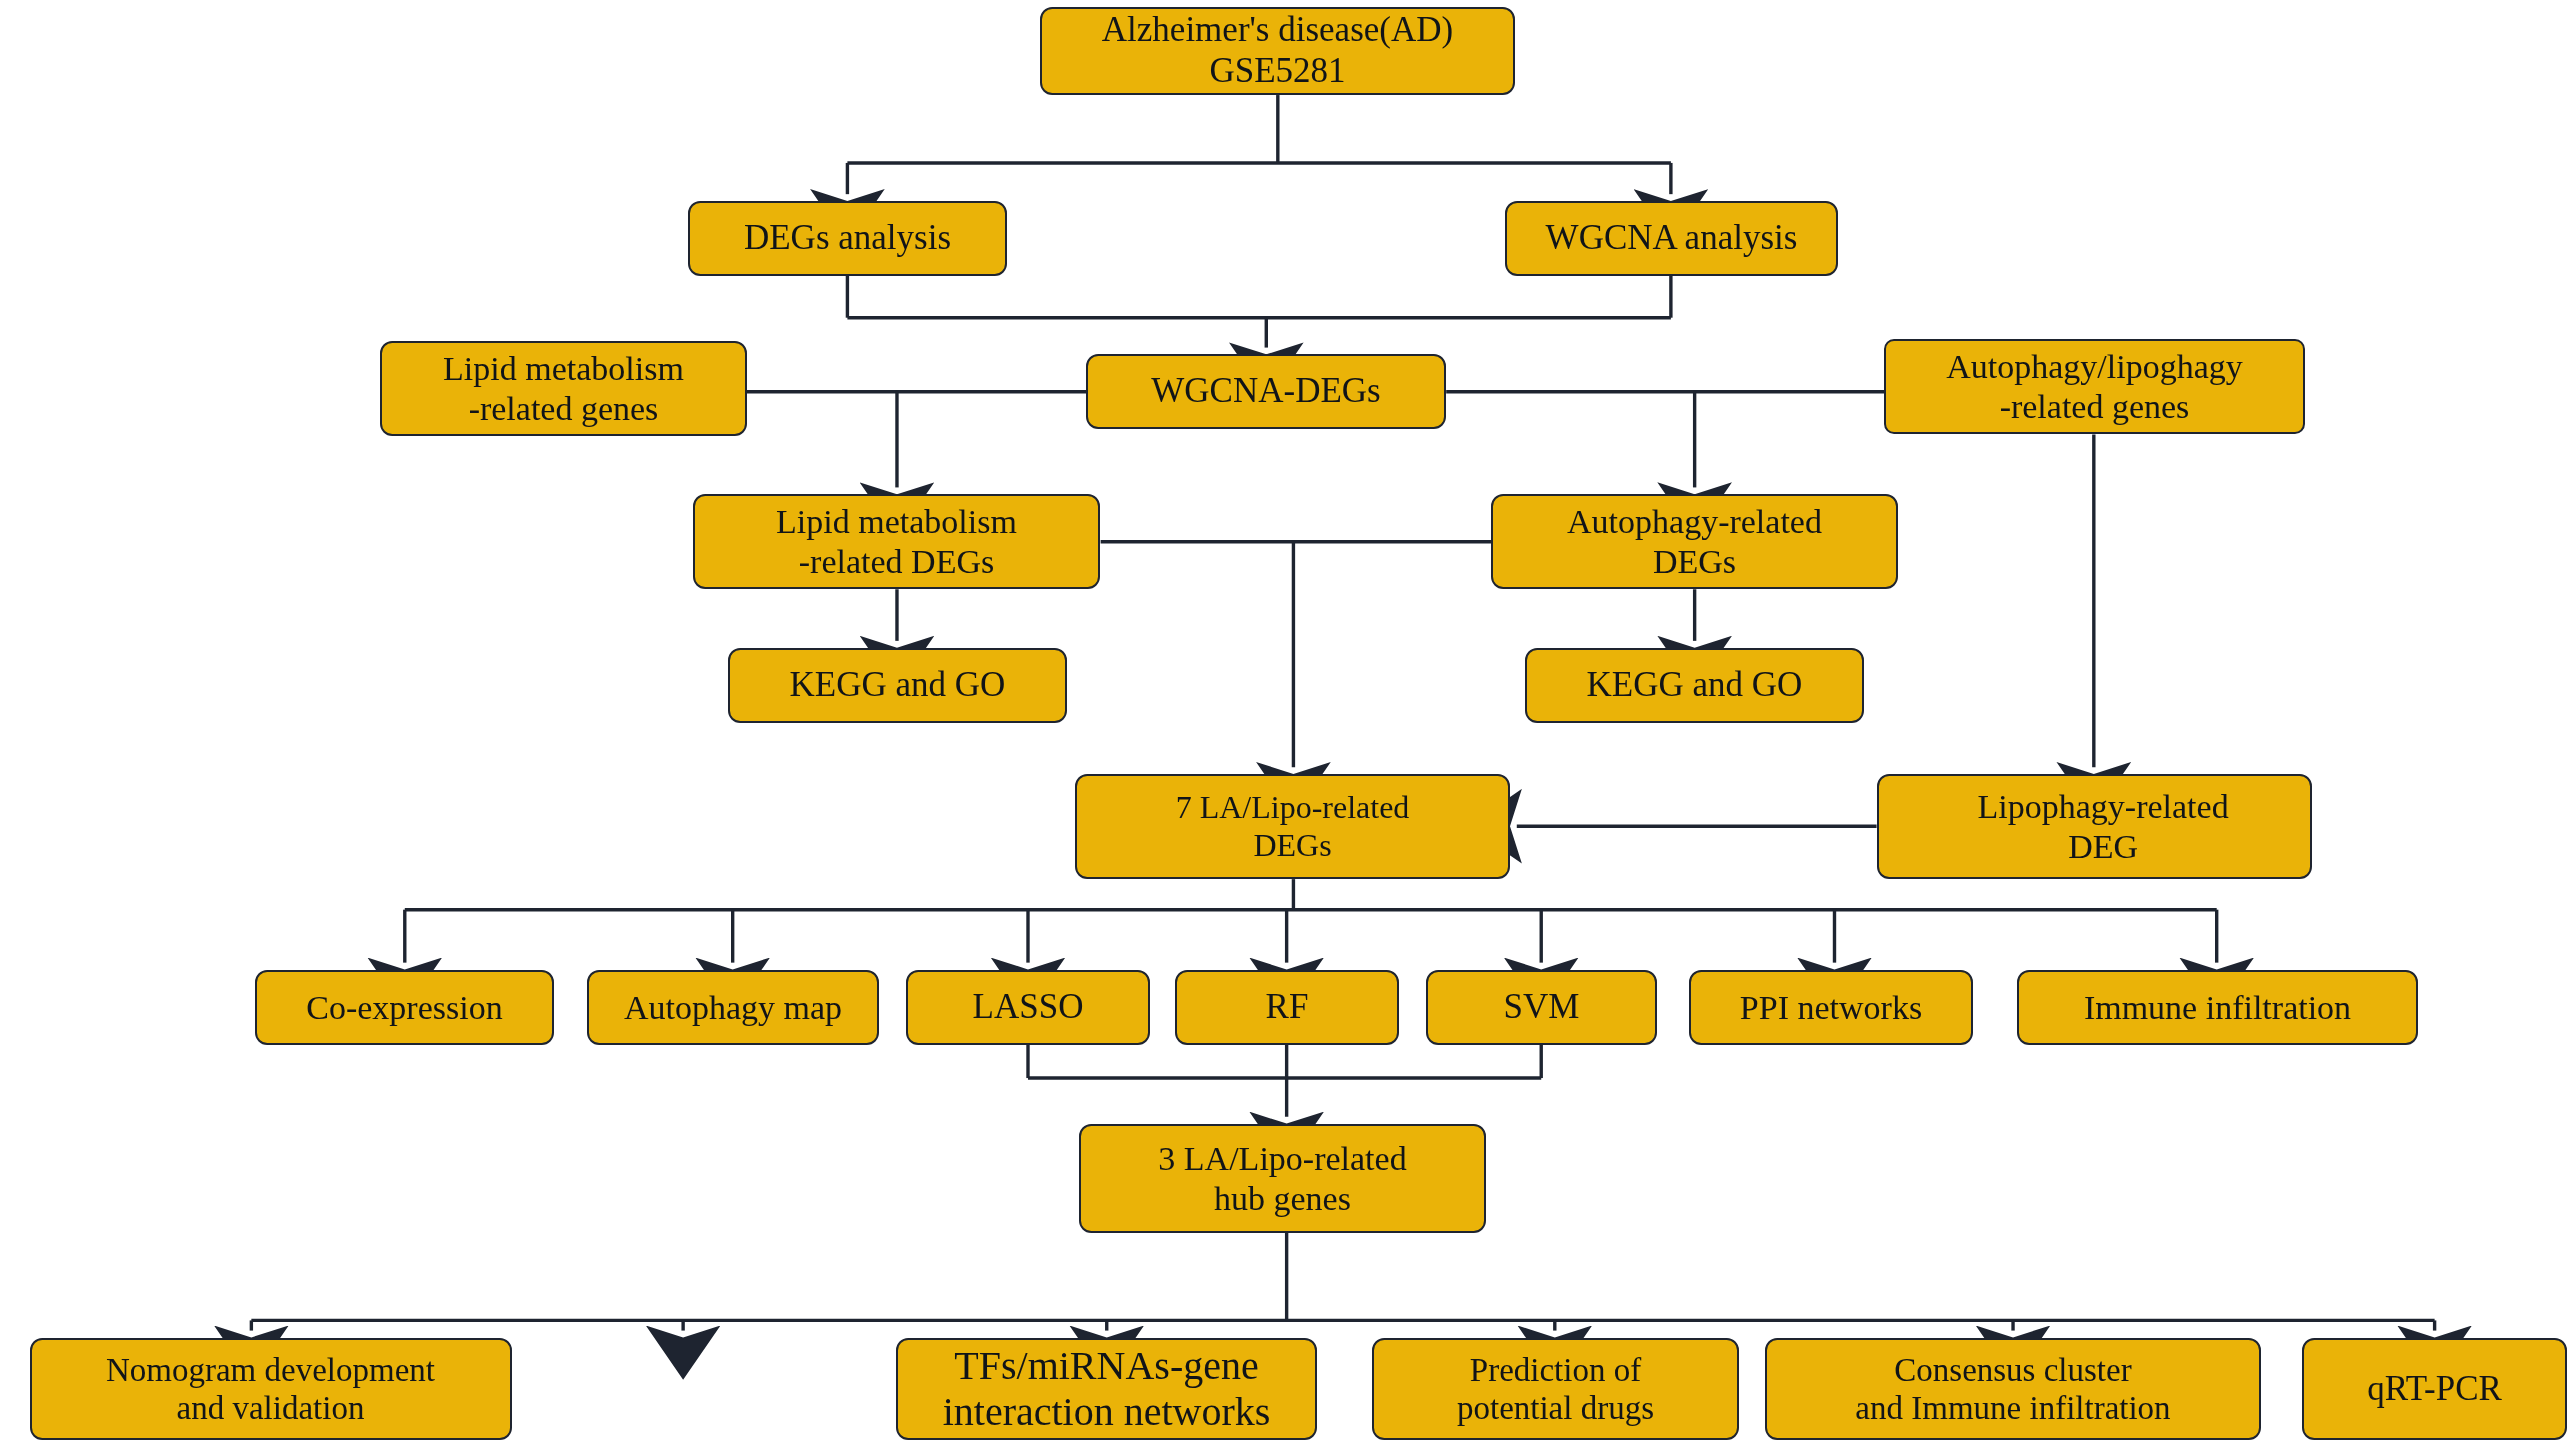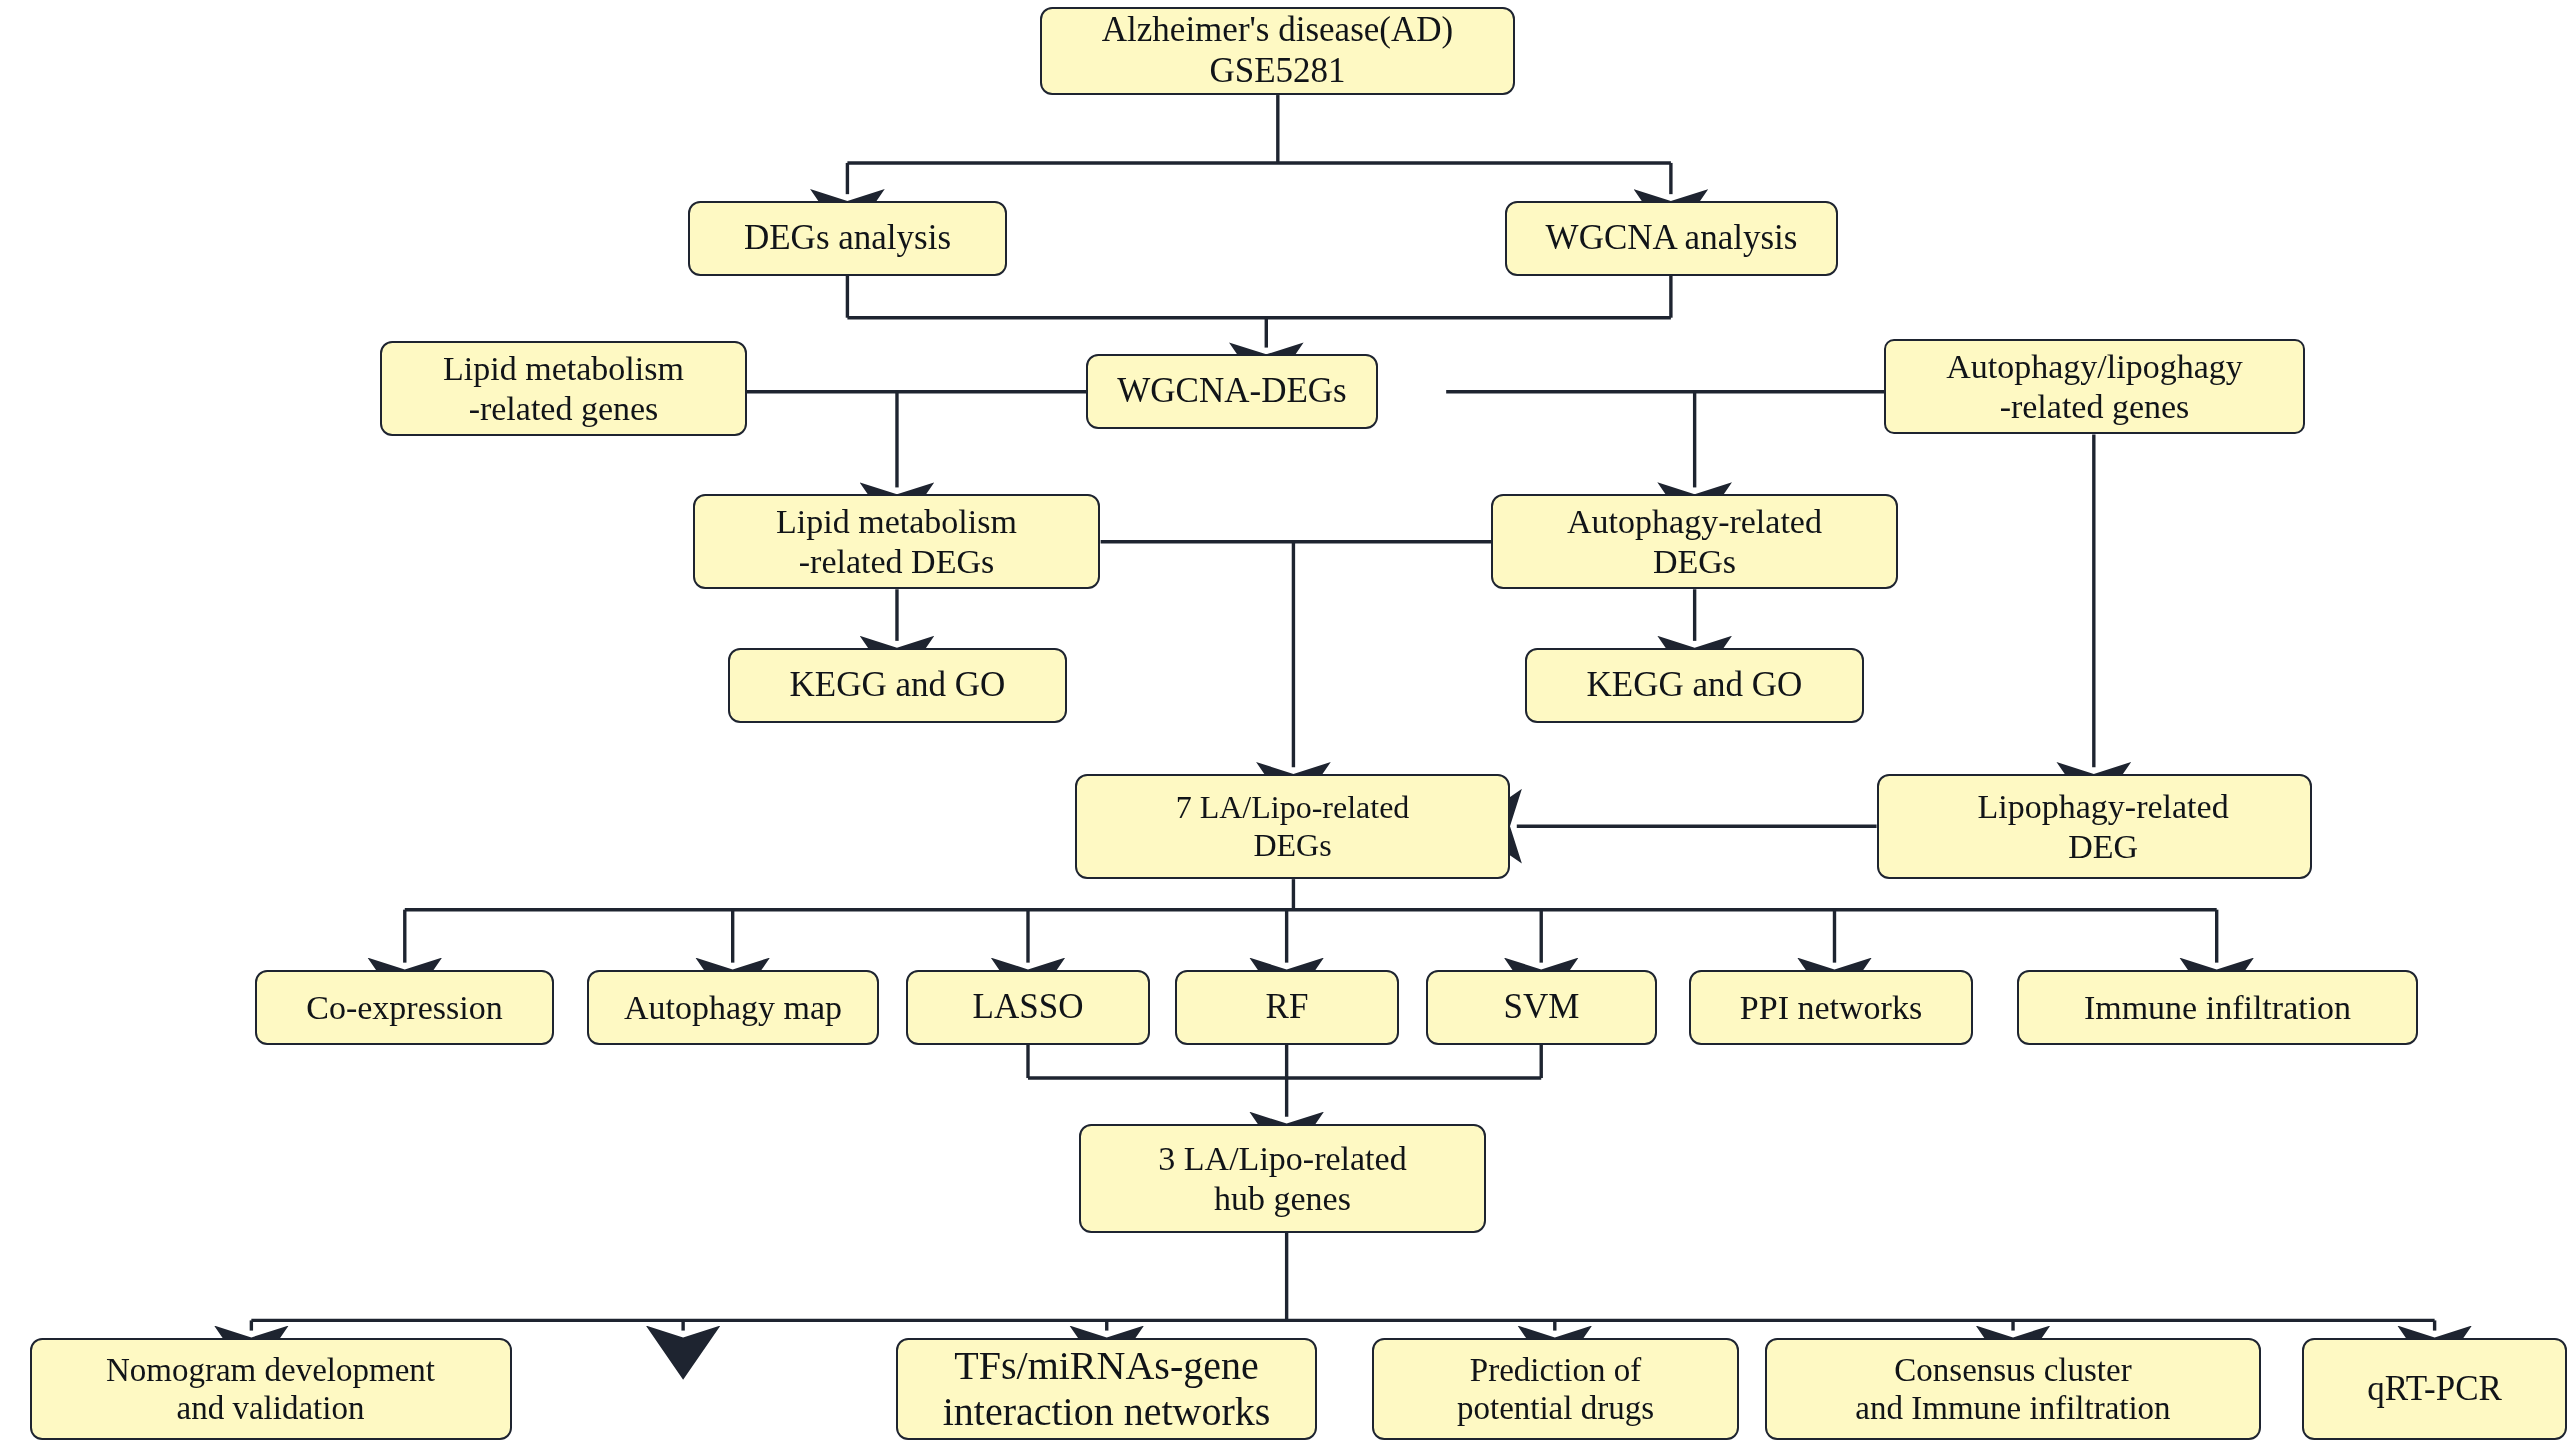--- a/index.html
+++ b/index.html
@@ -20,21 +20,21 @@
     inset: 0;
     width: 2576px;
     height: 1446px;
     pointer-events: none;
   }
   .node {
     position: absolute;
     box-sizing: border-box;
     border: 2.7px solid #1e2430;
     border-radius: 12.2px;
-    background: #fef9c3;
+    background: #eab308;
     display: flex;
     align-items: center;
     justify-content: center;
     text-align: center;
     color: #111418;
     line-height: 1.16;
     z-index: 2;
     padding: 2.7px 6.8px;
   }
   .node .lbl {
@@ -116,21 +116,21 @@
   <div class="node" style="left: 688px; top: 201px; width: 319px; height: 75px; font-size: 35px;">
       <span class="lbl">DEGs analysis</span>
     </div>
   <div class="node" style="left: 1505px; top: 201px; width: 333px; height: 75px; font-size: 35px;">
       <span class="lbl">WGCNA analysis</span>
     </div>
   <div class="node" style="left: 380px; top: 341px; width: 367px; height: 95px; font-size: 34px;">
       <span class="lbl">Lipid metabolism
 -related genes</span>
     </div>
-  <div class="node" style="left: 1086px; top: 354px; width: 292px; height: 75px; font-size: 35px;">
+  <div class="node" style="left: 1086px; top: 354px; width: 360px; height: 75px; font-size: 35px;">
       <span class="lbl">WGCNA-DEGs</span>
     </div>
   <div class="node" style="left: 1884px; top: 339px; width: 421px; height: 95px; font-size: 34px; border-radius: 10px;">
       <span class="lbl">Autophagy/lipoghagy
 -related genes</span>
     </div>
   <div class="node" style="left: 693px; top: 494px; width: 407px; height: 95px; font-size: 34px;">
       <span class="lbl">Lipid metabolism
 -related DEGs</span>
     </div>

